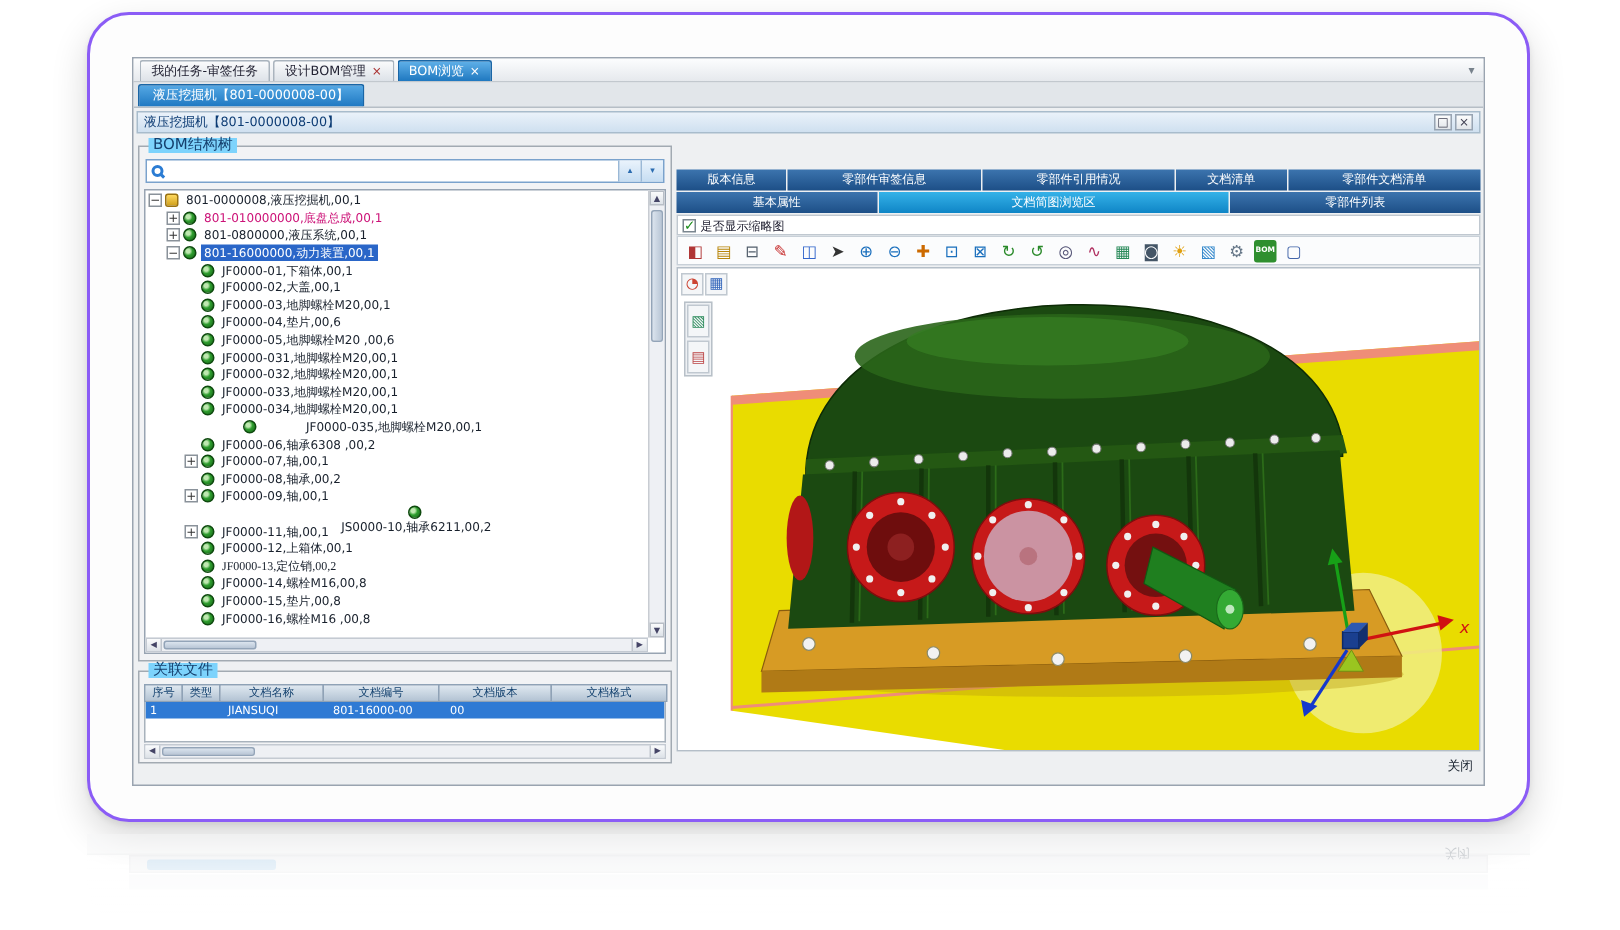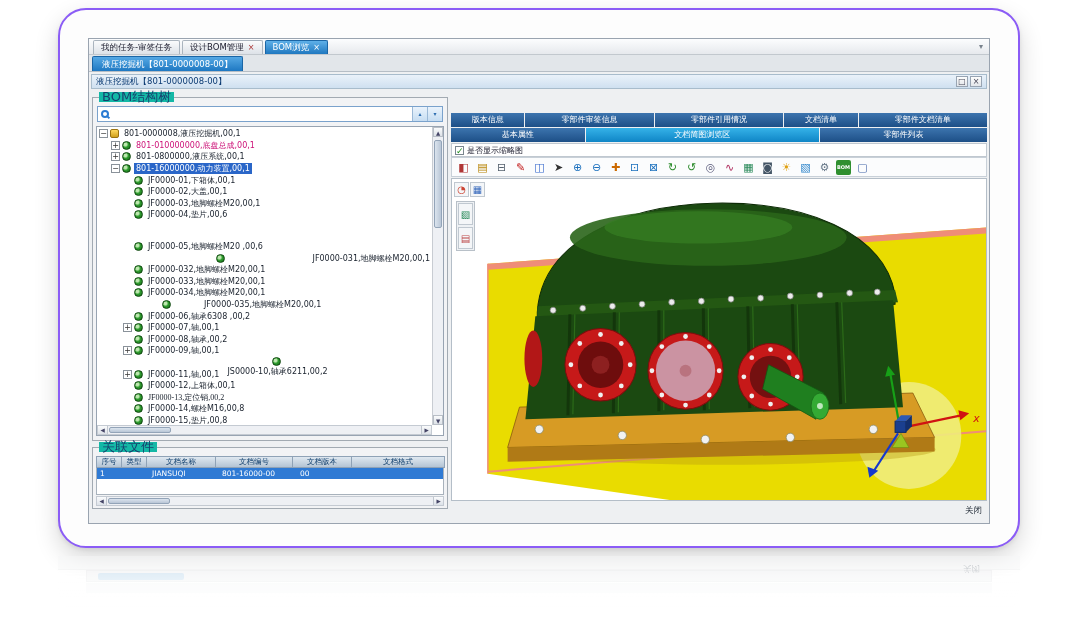--- a/index.html
+++ b/index.html
@@ -33,21 +33,21 @@
 
   .titlebar{position:absolute;left:2px;top:35px;right:2px;height:15px;background:linear-gradient(#eaf2fa,#cfe0f0);
     border:1px solid #a8bccc;display:flex;align-items:center;padding:0 4px;font-size:8.5px;color:#0d3c74}
   .winbtns{margin-left:auto;display:flex;gap:2px}
   .wbtn{width:12px;height:11px;background:linear-gradient(#fdfdfd,#e2e6ea);border:1px solid #98a4b2;
     font-size:8px;line-height:9px;text-align:center;color:#445}
 
   
   .leftpanel{position:absolute;left:3px;top:54px;width:356px;bottom:14px}
   .group{position:absolute;left:0;right:0;border:1px solid #a2aab2;background:#f2f3f5}
-  .group .legend{position:absolute;top:-6px;left:6px;background:#14b8a6;padding:0 3px;font-size:13px;color:#16406e;line-height:10px}
+  .group .legend{position:absolute;top:-6px;left:6px;background:#7dd3fc;padding:0 3px;font-size:10px;color:#16406e;line-height:10px}
   .tree-group{top:4px;height:344px}
   .files-group{top:354px;bottom:0}
 
   .searchrow{position:absolute;left:4px;right:4px;top:8px;height:16px;background:#fff;border:1px solid #7aa2cc;
     display:flex;align-items:center}
   .mag{width:8px;height:8px;border:2px solid #2b7cd3;border-radius:50%;margin:0 3px;position:relative;flex:none}
   .mag::after{content:"";position:absolute;width:4px;height:2px;background:#2b7cd3;transform:rotate(45deg);right:-3px;bottom:-2px}
   .searchrow input{flex:1;border:none;outline:none;font-size:8px;height:12px;background:transparent;min-width:0}
   .sbtn{width:15px;height:14px;background:linear-gradient(#eaf3fc,#c6ddf2);border-left:1px solid #9ab8d6;
     font-size:6px;line-height:14px;text-align:center;color:#2b6cb0;flex:none}
@@ -208,26 +208,26 @@
                   <div class="trow" style="padding-left: 26px;">
                     <span class="tspace"></span>
                     <span class="t-ico"></span>
                     <span class="tlabel">JF0000-03,地脚螺栓M20,00,1</span>
                   </div>
                   <div class="trow" style="padding-left: 26px;">
                     <span class="tspace"></span>
                     <span class="t-ico"></span>
                     <span class="tlabel">JF0000-04,垫片,00,6</span>
                   </div>
-                  <div class="trow" style="padding-left: 26px; margin-top: 20px;">
+                  <div class="trow" style="padding-left: 26px;">
                     <span class="tspace"></span>
                     <span class="t-ico"></span>
                     <span class="tlabel">JF0000-05,地脚螺栓M20 ,00,6</span>
                   </div>
-                  <div class="trow" style="padding-left: 26px; justify-content: space-between;">
+                  <div class="trow" style="padding-left: 26px;">
                     <span class="tspace"></span>
                     <span class="t-ico"></span>
                     <span class="tlabel">JF0000-031,地脚螺栓M20,00,1</span>
                   </div>
                   <div class="trow" style="padding-left: 26px;">
                     <span class="tspace"></span>
                     <span class="t-ico"></span>
                     <span class="tlabel">JF0000-032,地脚螺栓M20,00,1</span>
                   </div>
                   <div class="trow" style="padding-left: 26px;">
@@ -314,21 +314,21 @@
             </div>
           </div>
 
           <div class="group files-group">
             <span class="legend">关联文件</span>
             <div id="file-headers">
                 <span class="fh" style="width: 26px;">序号</span>
                 <span class="fh" style="width: 26px;">类型</span>
                 <span class="fh" style="width: 70px;">文档名称</span>
                 <span class="fh" style="width: 78px;">文档编号</span>
-                <span class="fh" style="width: 60px; text-align: center;">文档版本</span>
+                <span class="fh" style="width: 76px; text-align: center;">文档版本</span>
                 <span class="fh" style="flex: 1 1 0%;">文档格式</span>
               </div>
             <div id="file-rows">
                 <div class="frow fsel">
                   <span class="fc" style="width: 26px;">1</span>
                   <span class="fc" style="width: 26px;"></span>
                   <span class="fc" style="width: 70px;">JIANSUQI</span>
                   <span class="fc" style="width: 78px;">801-16000-00</span>
                   <span class="fc" style="width: 60px;">00</span>
                   <span class="fc" style="flex: 1 1 0%;"></span>

